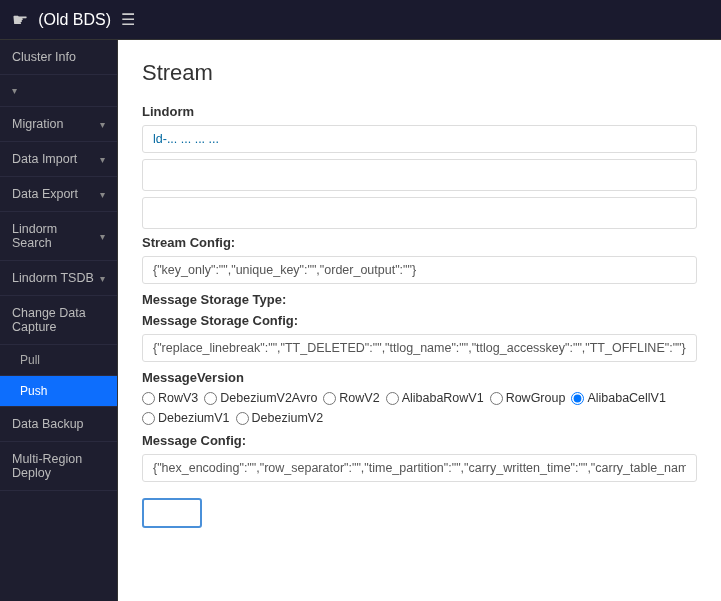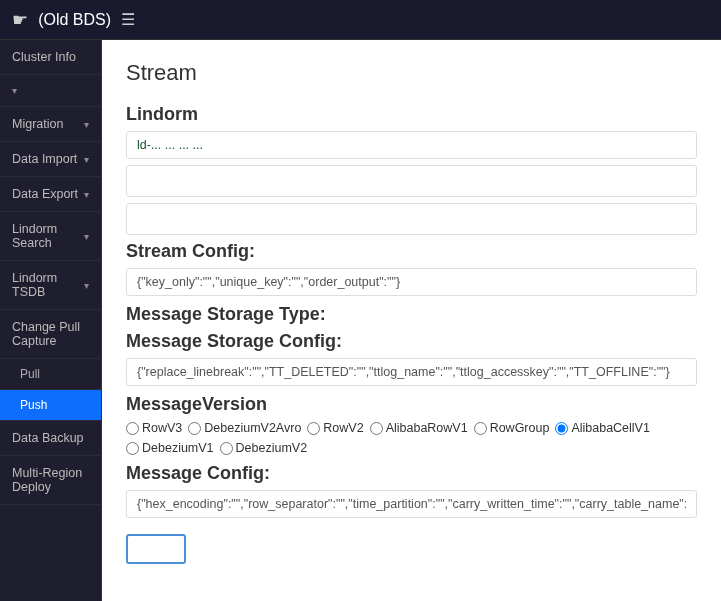--- a/index.html
+++ b/index.html
@@ -28,21 +28,21 @@
 
     
     .layout {
       display: flex;
       flex: 1;
       overflow: hidden;
     }
 
     
     .sidebar {
-      width: 102px;
+      width: 118px;
       background: #1e1e2f;
       flex-shrink: 0;
       overflow-y: auto;
       border-right: 1px solid #333;
     }
     .sidebar-item {
       padding: 10px 12px;
       color: #bbb;
       font-size: 12.5px;
       cursor: pointer;
@@ -69,21 +69,21 @@
       padding: 20px 24px;
       color: #333;
     }
     .page-title {
       font-size: 22px;
       font-weight: normal;
       color: #333;
       margin-bottom: 18px;
     }
     .section-label {
-      font-size: 18px;
+      font-size: 13px;
       font-weight: bold;
       color: #333;
       margin-bottom: 6px;
       margin-top: 2px;
     }
     .input-field {
       width: 100%;
       border: 1px solid #ddd;
       border-radius: 3px;
       padding: 6px 10px;
@@ -159,41 +159,41 @@
     </div>
     <div class="sidebar-item">
       <span>Lindorm Search</span>
       <span class="arrow">▾</span>
     </div>
     <div class="sidebar-item">
       <span>Lindorm TSDB</span>
       <span class="arrow">▾</span>
     </div>
     <div class="sidebar-item">
-      <span>Change Pull Capture</span>
+      <span>Change Data Capture</span>
     </div>
     <div class="sidebar-sub-item">
       <span>Pull</span>
     </div>
     <div class="sidebar-sub-item active">
       <span>Push</span>
     </div>
     <div class="sidebar-item">
       <span>Data Backup</span>
     </div>
     <div class="sidebar-item">
       <span>Multi-Region Deploy</span>
     </div>
   </div>
 
   <div class="main-content">
     <h1 class="page-title">Stream</h1>
 
     <div class="section-label">Lindorm</div>
-    <input class="input-field" type="text" value="ld-... ... ... ..." style="color: #14532d;" placeholder="ld-... ... ... ...">
+    <input class="input-field" type="text" value="ld-... ... ... ..." style="color: #0369a1;" placeholder="ld-... ... ... ...">
 
     <div class="empty-input"></div>
     <div class="empty-input"></div>
 
     <div class="section-label">Stream Config:</div>
     <input class="input-field" type="text" value="{&quot;key_only&quot;:&quot;&quot;,&quot;unique_key&quot;:&quot;&quot;,&quot;order_output&quot;:&quot;&quot;}" style="">
 
     <div class="section-label">Message Storage Type:</div>
 
     <div class="section-label">Message Storage Config:</div>

